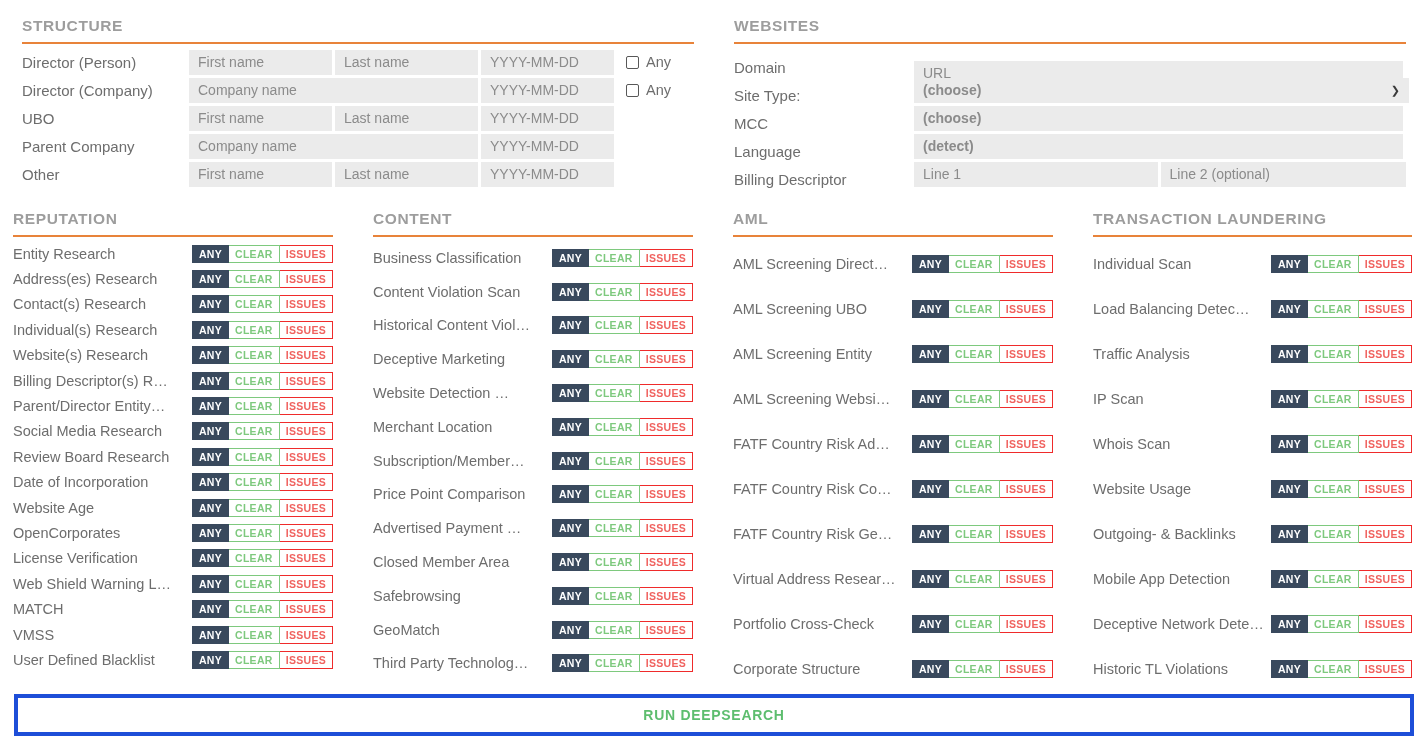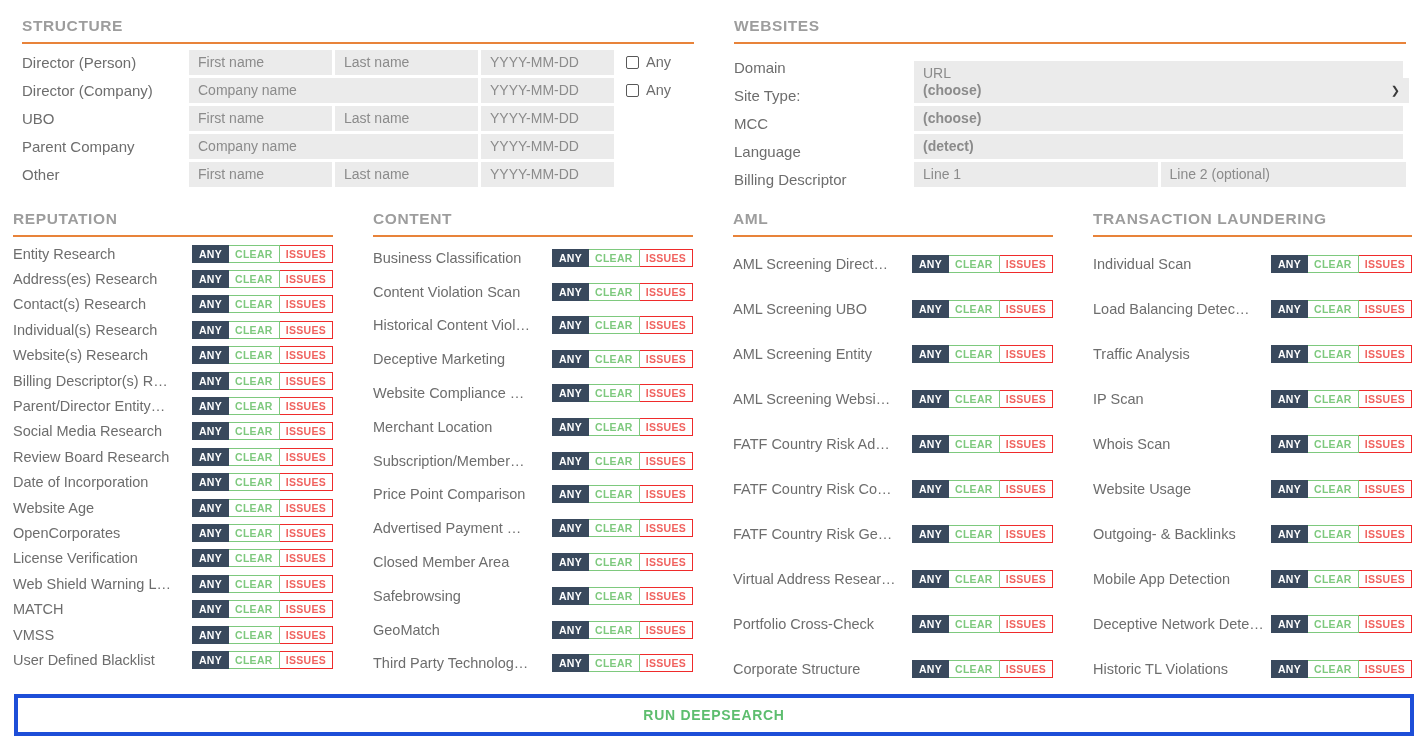--- a/index.html
+++ b/index.html
@@ -464,21 +464,21 @@
         </div>
         <div class="check-row">
           <div class="check-label">Deceptive Marketing</div>
           <div class="toggle">
             <div class="tg tg-any">ANY</div>
             <div class="tg tg-clear">CLEAR</div>
             <div class="tg tg-issues">ISSUES</div>
           </div>
         </div>
         <div class="check-row">
-          <div class="check-label">Website Compliance …</div>
+          <div class="check-label">Website Detection …</div>
           <div class="toggle">
             <div class="tg tg-any">ANY</div>
             <div class="tg tg-clear">CLEAR</div>
             <div class="tg tg-issues">ISSUES</div>
           </div>
         </div>
         <div class="check-row">
           <div class="check-label">Merchant Location</div>
           <div class="toggle">
             <div class="tg tg-any">ANY</div>

